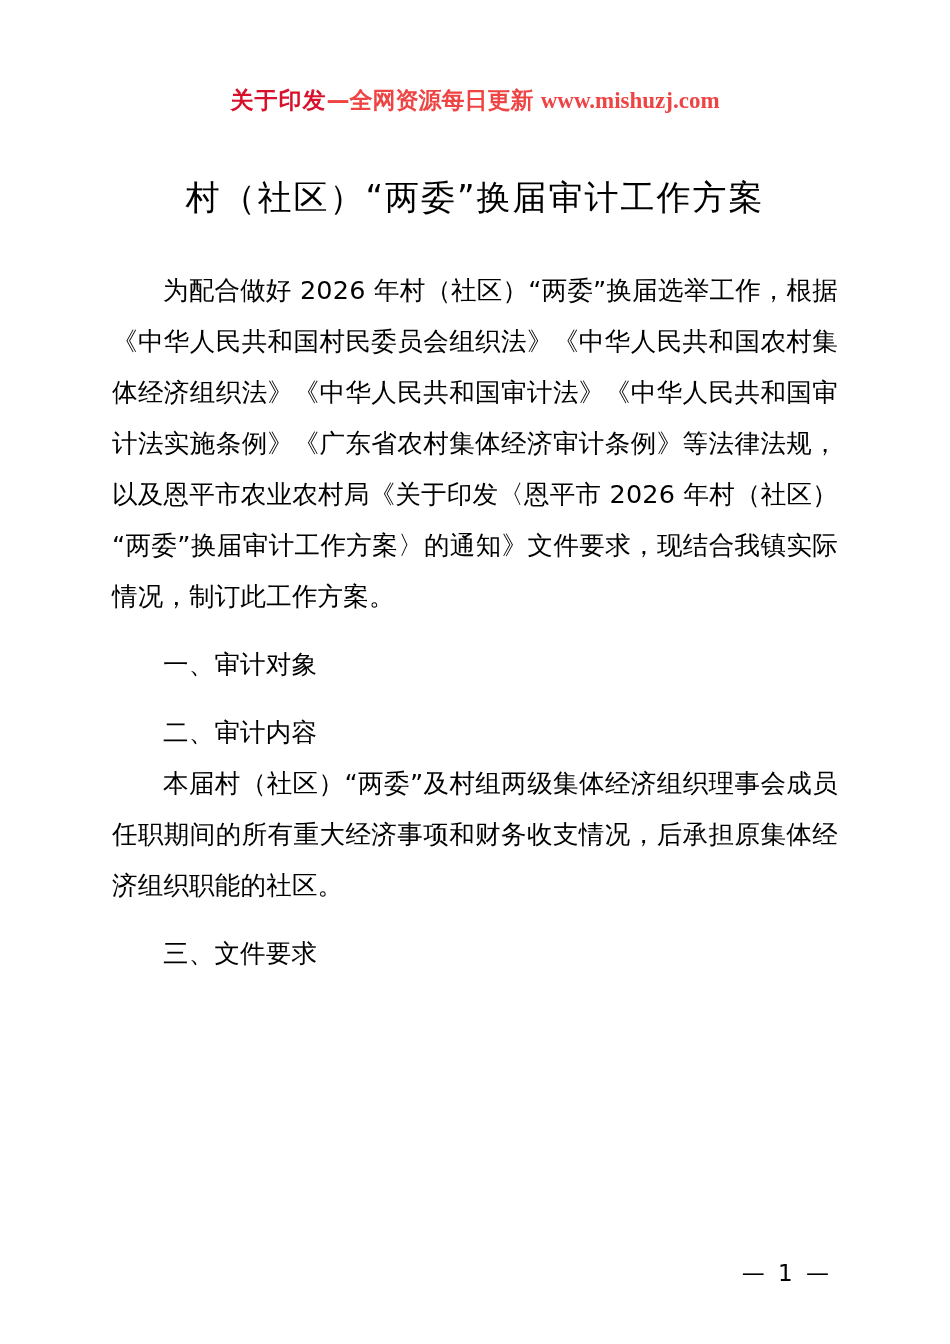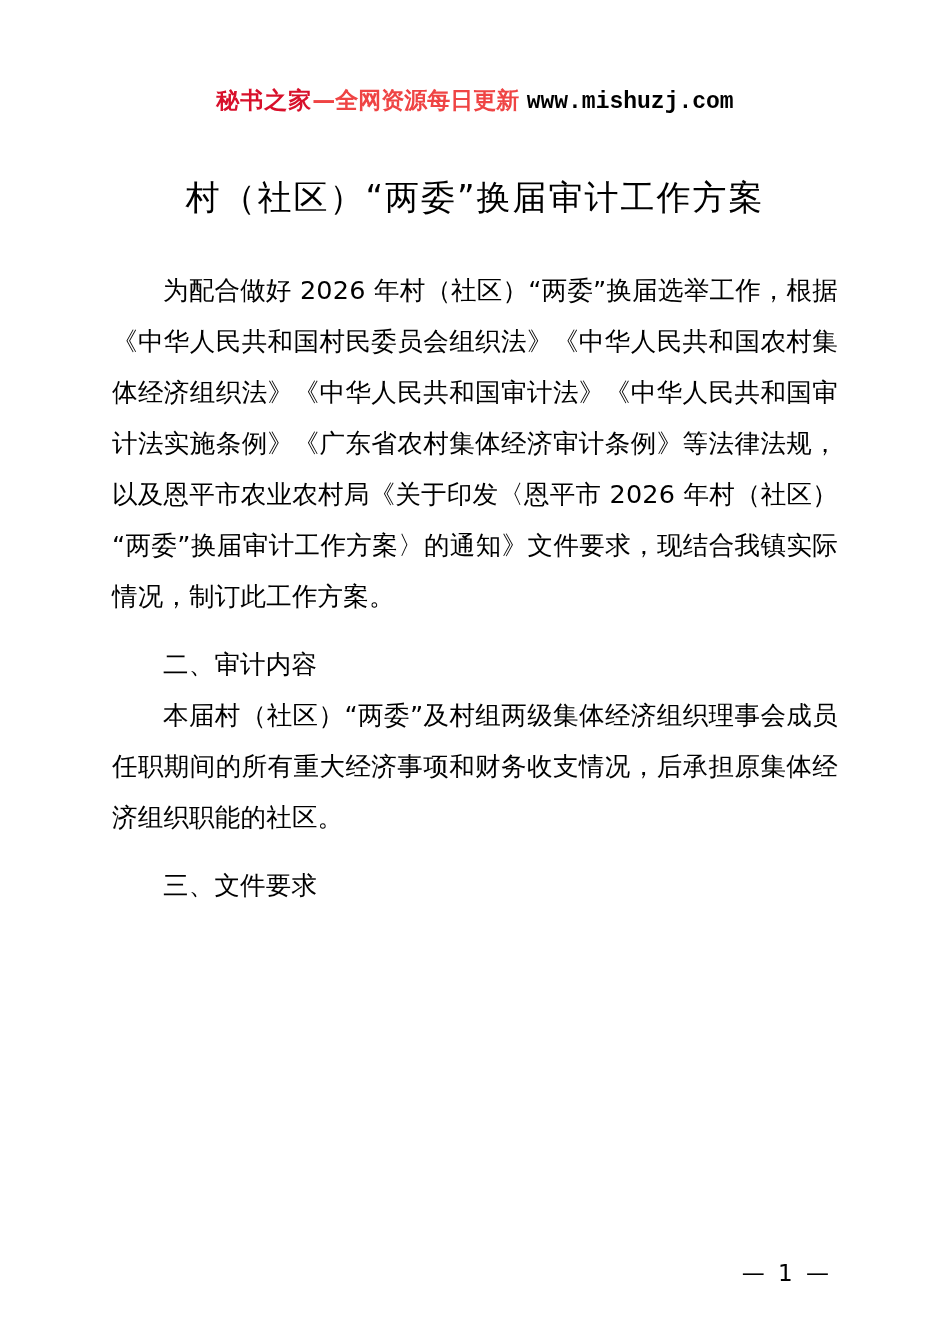--- a/index.html
+++ b/index.html
@@ -40,23 +40,23 @@
     font-weight: bold;
     font-family: "DejaVu Serif", serif;
     letter-spacing: 1px;
   }
   .banner .tagline {
     color: #ef4444;
     font-weight: bold;
     letter-spacing: 0px;
   }
   .banner .url {
-    color: #000000;
+    color: #ef4444;
     font-weight: bold;
-    font-family: Liberation Mono, monospace;
+    font-family: Liberation Serif, serif;
     letter-spacing: 0px;
   }
 
   
   .doc-title {
     position: absolute;
     top: 175px;
     left: 110px;
     right: 110px;
     text-align: center;
@@ -101,27 +101,28 @@
     font-family: "DejaVu Sans", "Liberation Sans", sans-serif;
     color: #000;
   }
 </style>
 </head>
 <body>
 
 <div class="page">
 
   <div class="banner">
-    <span class="brand">秘书之家</span><span class="tagline">—全网资源每日更新</span> <span class="url">www.mishuzj.com</span>
+    <span class="brand">关于印发</span><span class="tagline">—全网资源每日更新</span> <span class="url">www.mishuzj.com</span>
   </div>
 
   <div class="doc-title">村（社区）“两委”换届审计工作方案</div>
 
   <div class="body-area">
     <p class="para">为配合做好 2026 年村（社区）“两委”换届选举工作，根据《中华人民共和国村民委员会组织法》《中华人民共和国农村集体经济组织法》《中华人民共和国审计法》《中华人民共和国审计法实施条例》《广东省农村集体经济审计条例》等法律法规，以及恩平市农业农村局《关于印发〈恩平市 2026 年村（社区）“两委”换届审计工作方案〉的通知》文件要求，现结合我镇实际情况，制订此工作方案。</p>
+    <p class="para gap-before">一、审计对象</p>
     <p class="para gap-before">二、审计内容</p>
     <p class="para tight">本届村（社区）“两委”及村组两级集体经济组织理事会成员任职期间的所有重大经济事项和财务收支情况，后承担原集体经济组织职能的社区。</p>
     <p class="para gap-before">三、文件要求</p>
   </div>
 
   <div class="page-number">— 1 —</div>
 
 </div>
 
 </body></html>

